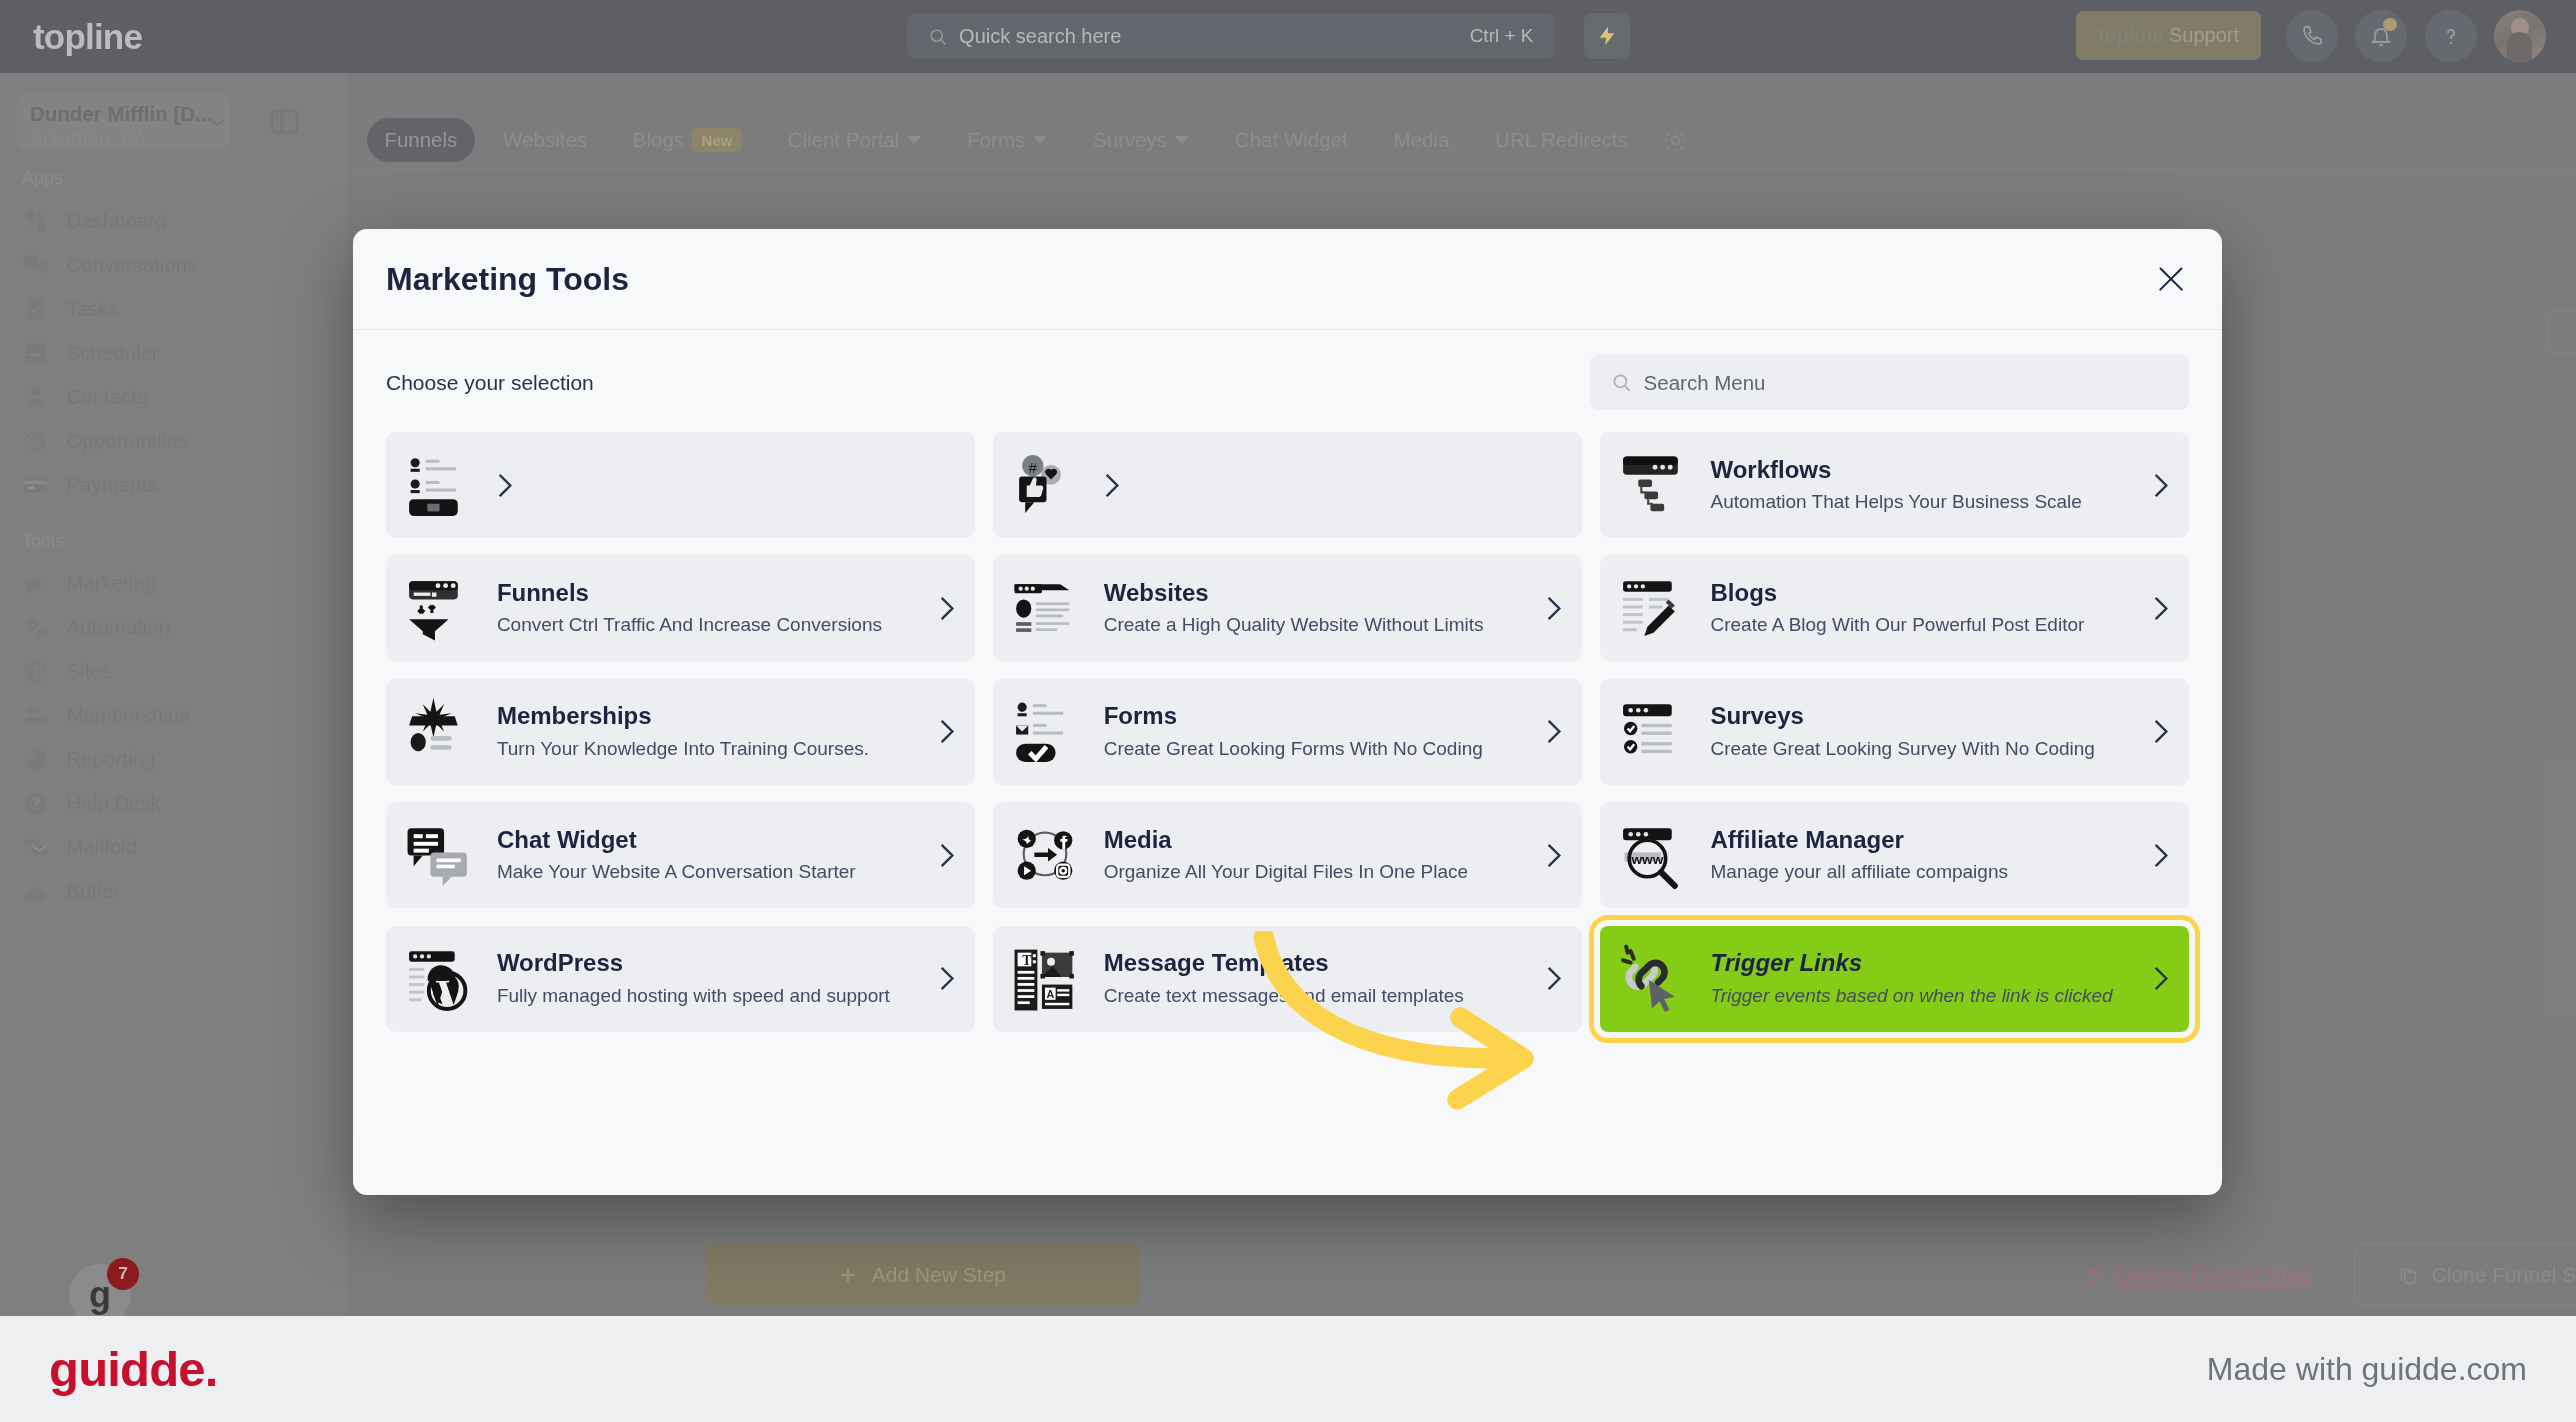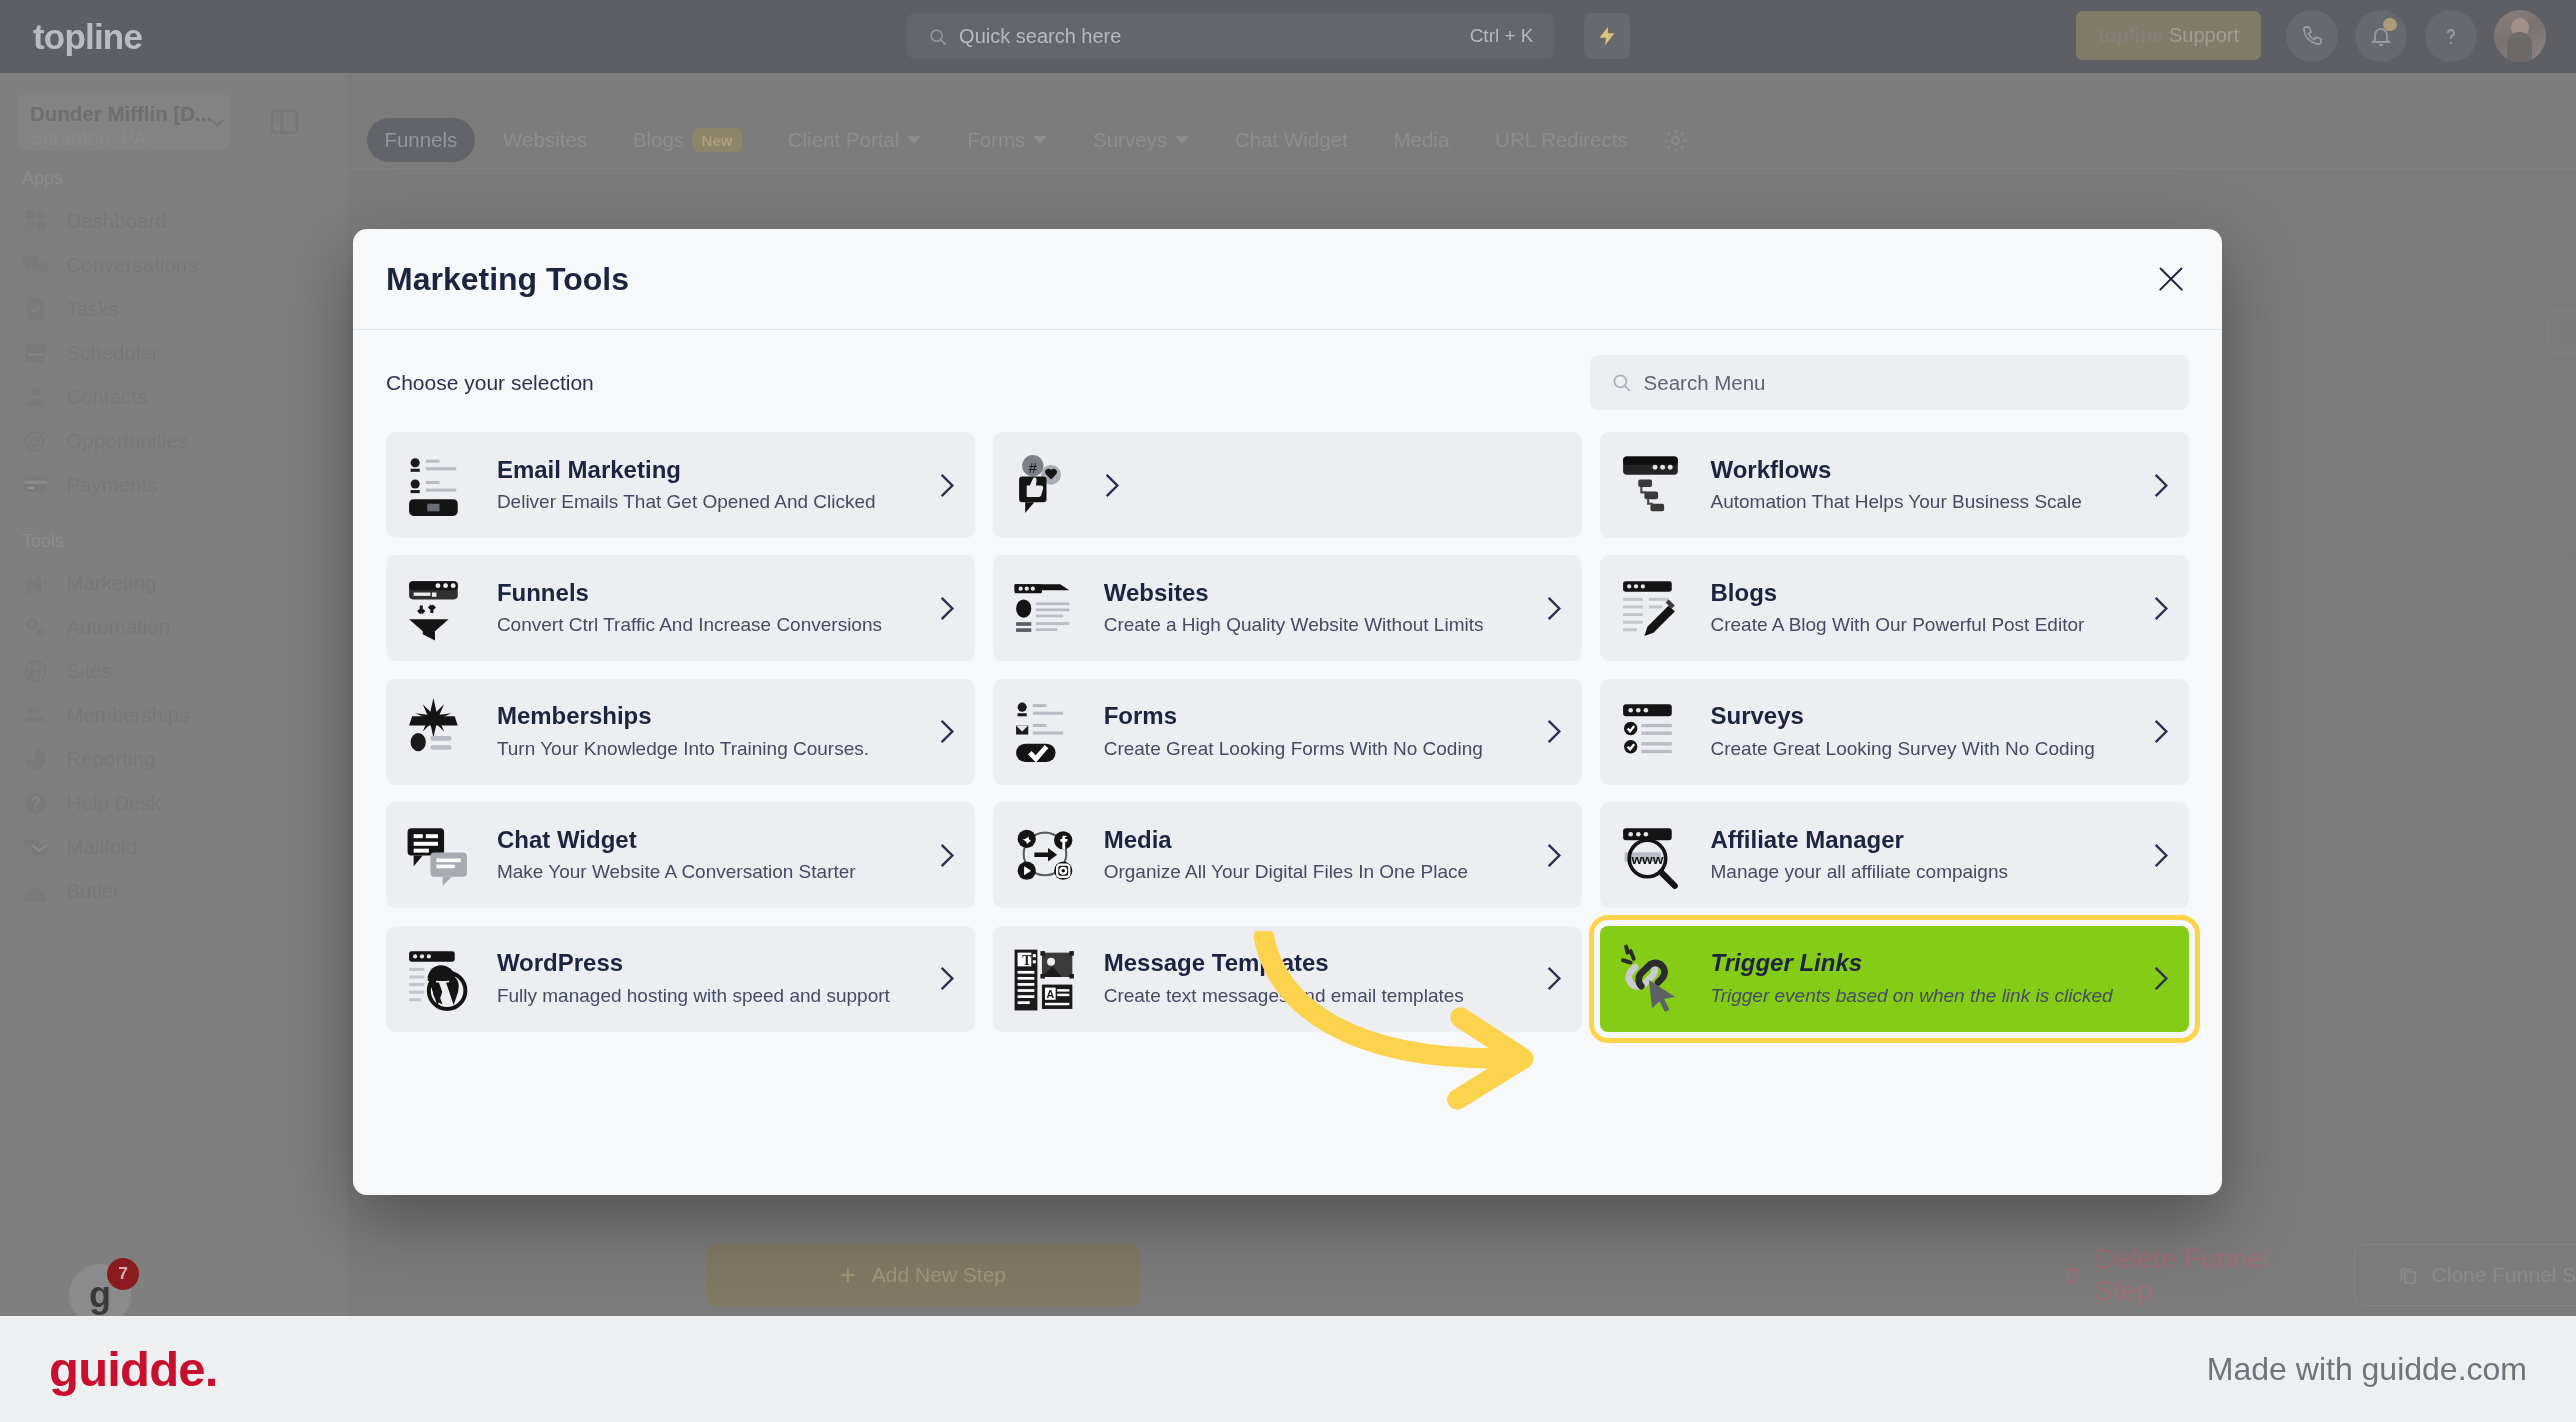--- a/index.html
+++ b/index.html
@@ -121,21 +121,21 @@
 
   .footer-actions { position: absolute; left: 0; bottom: 95px; width: 2229px; height: 95px; }
   .add-step-btn {
     position: absolute; left: 359px; top: 12px; width: 434px; height: 62px;
     background: #3a300f; border-radius: 9.5px; display: flex; align-items: center;
     justify-content: center; gap: 16px; color: #6a5c2b; font-size: 21px;
   }
   .del-btn {
     position: absolute; left: 1715px; top: 12px; width: 272px; height: 62px;
     display: flex; align-items: center; justify-content: center; gap: 12.6px;
-    color: #6b1f2c; font-size: 28px;
+    color: #6b1f2c; font-size: 23px; text-decoration: underline;
   }
   .clone-btn {
     position: absolute; left: 2007px; top: 12px; width: 296px; height: 62px;
     border: 1.6px solid #3f3f3f; border-radius: 9.5px;
     display: flex; align-items: center; justify-content: center; gap: 12.6px;
     color: #4a4a4c; font-size: 21px;
   }
 
   
   .scrim {
@@ -536,24 +536,20 @@
             <path d="M5 13h6v2H5z" fill="#1b1b1b"></path>
           <rect x="15" y="7" width="9" height="2" fill="#b9bcc4"></rect>
             <rect x="15" y="12" width="20" height="2" fill="#b9bcc4"></rect>
           <circle cx="8" cy="23" r="3" fill="#1b1b1b"></circle>
             <path d="M5 27h6v2H5z" fill="#1b1b1b"></path>
           <rect x="15" y="21" width="9" height="2" fill="#b9bcc4"></rect>
             <rect x="15" y="26" width="20" height="2" fill="#b9bcc4"></rect>
           <rect x="4" y="33" width="32" height="11" rx="3" fill="#141414"></rect>
           <rect x="16" y="36" width="8" height="5" fill="#6b6d74"></rect>
         </svg>
-        <div class="card-body">
-          <div class="card-title">Email Marketing</div>
-          <div class="card-desc">Deliver Emails That Get Opened And Clicked</div>
-        </div>
         <svg class="chev" viewBox="0 0 12 20" fill="none" stroke="#2a3150" stroke-width="1.8">
             <polyline points="2,2 10,10 2,18"></polyline>
           </svg>
       </div>
 
       <div class="card">
         <svg class="card-ico" viewBox="0 0 48 48">
           <circle cx="15" cy="11" r="7" fill="#7c7f86"></circle>
             <text x="15" y="15.5" font-size="10" fill="#141414" text-anchor="middle" font-family="Liberation Sans">#</text>
           <circle cx="27" cy="17" r="6.5" fill="#a9acb3"></circle>

